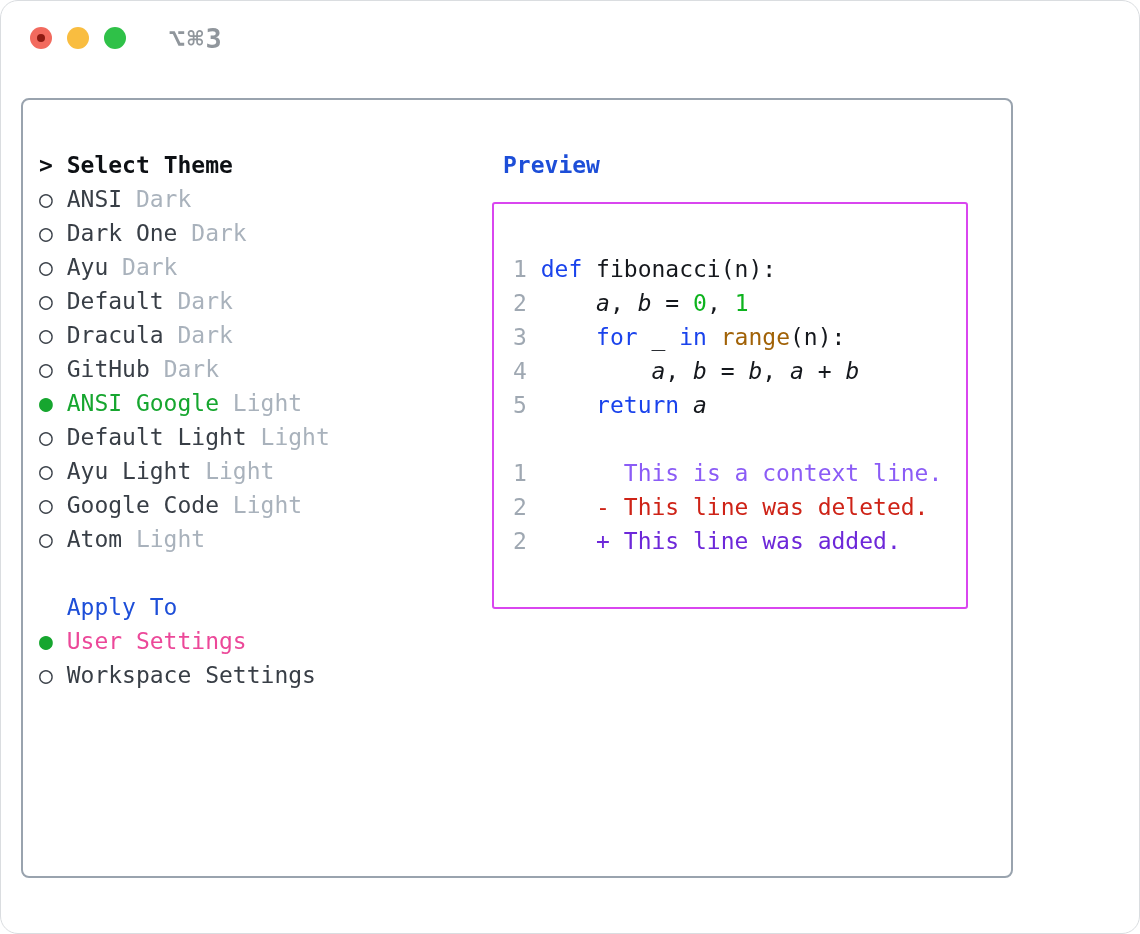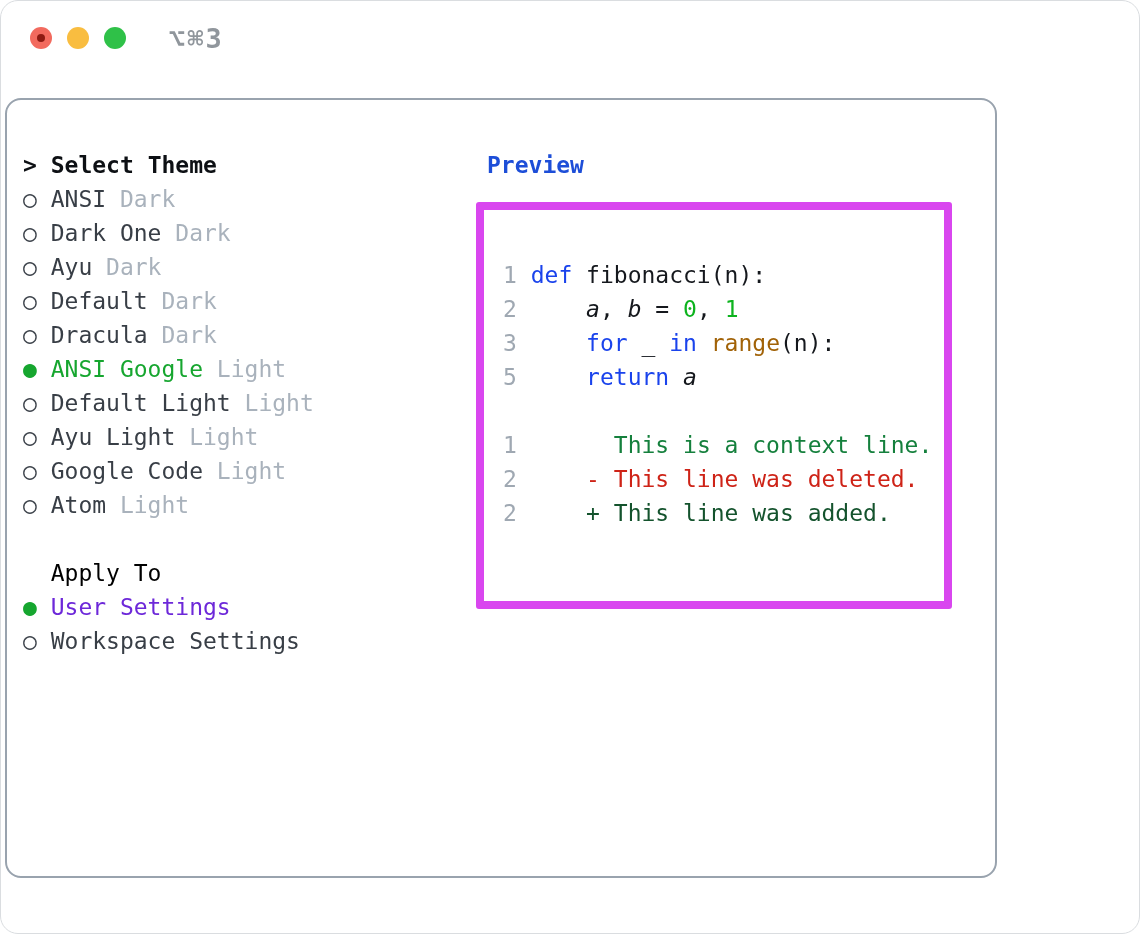--- a/index.html
+++ b/index.html
@@ -22,62 +22,62 @@
     border-radius:50%;background:#8d1a12;
   }
   .light.yellow{left:66px;background:#f9bd40;}
   .light.green{left:103px;background:#2fc148;}
   .win-title{
     position:absolute;left:168px;top:22px;font-size:27px;font-weight:700;
     color:#90969c;letter-spacing:2px;
   }
   
   .panel{
-    position:absolute;left:4px;top:97px;width:992px;height:780px;
-    border:2px solid #99a3ae;border-radius:16px;box-sizing:border-box;
+    position:absolute;left:20px;top:97px;width:992px;height:780px;
+    border:2px solid #99a3ae;border-radius:8px;box-sizing:border-box;
     background:#fff;
   }
   .row{height:34px;line-height:34px;font-size:23px;white-space:pre;}
   .spacer{height:34px;}
   
   .left-col{position:absolute;left:16px;top:48px;width:450px;}
   .hdr{font-weight:700;color:#0d1014;}
   .marker{display:inline-block;width:2ch;color:#41474f;}
   .marker.sel{color:#16a62f;}
   .marker.blank{color:transparent;}
   .theme-name{color:#383e46;}
   .theme-row.selected .theme-name{color:#16a62f;}
   .theme-variant{color:#a9b2bc;}
-  .apply-label{color:#000000;}
+  .apply-label{color:#1d4ed8;}
   .apply-name{color:#383e46;}
-  .apply-row.selected .apply-name{color:#6d28d9;}
+  .apply-row.selected .apply-name{color:#ec4899;}
   .help{
     margin-top:34px;width:420px;font-size:23px;line-height:34px;
     color:#aeb6c0;white-space:normal;
   }
   
   .preview-label{
     position:absolute;left:480px;top:48px;height:34px;line-height:34px;
     font-size:23px;font-weight:700;color:#1d4ed8;
   }
   .preview-box{
     position:absolute;left:469px;top:102px;width:476px;height:407px;
-    border:8px solid #d946ef;border-radius:3px;box-sizing:border-box;
+    border:2px solid #d946ef;border-radius:3px;box-sizing:border-box;
     padding:48px 0 12px 19px;background:#fff;
   }
   .lnum{display:inline-block;width:1ch;text-align:right;color:#9fa8b2;}
   .tok-plain{color:#15181d;}
   .tok-kw{color:#1a43ec;}
   .tok-builtin{color:#a16207;}
   .tok-num{color:#0db31e;}
   .tok-var{color:#15181d;font-style:italic;}
   .tok-gap{color:transparent;}
-  .tok-ctx{color:#15803d;margin-top:16px;}
+  .tok-ctx{color:#8b5cf6;margin-top:16px;}
   .tok-del{color:#ce2317;}
-  .tok-add{color:#14532d;}
+  .tok-add{color:#6d28d9;}
 </style>
 </head>
 <body>
 
 <div class="window">
 
   <div class="titlebar">
     <div class="light red"></div>
     <div class="light yellow"></div>
     <div class="light green"></div>
@@ -88,20 +88,21 @@
 
     <div class="left-col">
       <div class="row hdr"><span>&gt;</span><span> </span><span>Select Theme</span></div>
 
       <div id="theme-list">
           <div class="row theme-row"><span class="marker">○ </span><span class="theme-name">ANSI</span><span class="theme-variant"> Dark</span></div>
           <div class="row theme-row"><span class="marker">○ </span><span class="theme-name">Dark One</span><span class="theme-variant"> Dark</span></div>
           <div class="row theme-row"><span class="marker">○ </span><span class="theme-name">Ayu</span><span class="theme-variant"> Dark</span></div>
           <div class="row theme-row"><span class="marker">○ </span><span class="theme-name">Default</span><span class="theme-variant"> Dark</span></div>
           <div class="row theme-row"><span class="marker">○ </span><span class="theme-name">Dracula</span><span class="theme-variant"> Dark</span></div>
+          <div class="row theme-row"><span class="marker">○ </span><span class="theme-name">GitHub</span><span class="theme-variant"> Dark</span></div>
           <div class="row theme-row selected"><span class="marker sel">● </span><span class="theme-name">ANSI Google</span><span class="theme-variant"> Light</span></div>
           <div class="row theme-row"><span class="marker">○ </span><span class="theme-name">Default Light</span><span class="theme-variant"> Light</span></div>
           <div class="row theme-row"><span class="marker">○ </span><span class="theme-name">Ayu Light</span><span class="theme-variant"> Light</span></div>
           <div class="row theme-row"><span class="marker">○ </span><span class="theme-name">Google Code</span><span class="theme-variant"> Light</span></div>
           <div class="row theme-row"><span class="marker">○ </span><span class="theme-name">Atom</span><span class="theme-variant"> Light</span></div>
         </div>
 
       <div class="spacer"></div>
 
       <div class="row"><span class="marker blank">○ </span><span class="apply-label">Apply To</span></div>
@@ -113,20 +114,21 @@
 
     </div>
 
     <div class="preview-label">Preview</div>
 
     <div class="preview-box">
       <div id="code-block">
           <div class="row"><span class="lnum">1</span><span> </span><span class="tok-kw">def</span><span class="tok-plain"> fibonacci(n):</span></div>
           <div class="row"><span class="lnum">2</span><span> </span><span class="tok-plain">    </span><span class="tok-var">a</span><span class="tok-plain">, </span><span class="tok-var">b</span><span class="tok-plain"> = </span><span class="tok-num">0</span><span class="tok-plain">, </span><span class="tok-num">1</span></div>
           <div class="row"><span class="lnum">3</span><span> </span><span class="tok-plain">    </span><span class="tok-kw">for</span><span class="tok-plain"> _ </span><span class="tok-kw">in</span><span class="tok-plain"> </span><span class="tok-builtin">range</span><span class="tok-plain">(n):</span></div>
+          <div class="row"><span class="lnum">4</span><span> </span><span class="tok-plain">        </span><span class="tok-var">a</span><span class="tok-plain">, </span><span class="tok-var">b</span><span class="tok-plain"> = </span><span class="tok-var">b</span><span class="tok-plain">, </span><span class="tok-var">a</span><span class="tok-plain"> + </span><span class="tok-var">b</span></div>
           <div class="row"><span class="lnum">5</span><span> </span><span class="tok-plain">    </span><span class="tok-kw">return</span><span class="tok-plain"> </span><span class="tok-var">a</span></div>
         </div>
       <div class="spacer"></div>
       <div id="diff-block">
           <div class="row"><span class="lnum">1</span><span> </span><span class="tok-gap">      </span><span class="tok-ctx">This is a context line.</span></div>
           <div class="row"><span class="lnum">2</span><span> </span><span class="tok-gap">    </span><span class="tok-del">- This line was deleted.</span></div>
           <div class="row"><span class="lnum">2</span><span> </span><span class="tok-gap">    </span><span class="tok-add">+ This line was added.</span></div>
         </div>
     </div>
 

